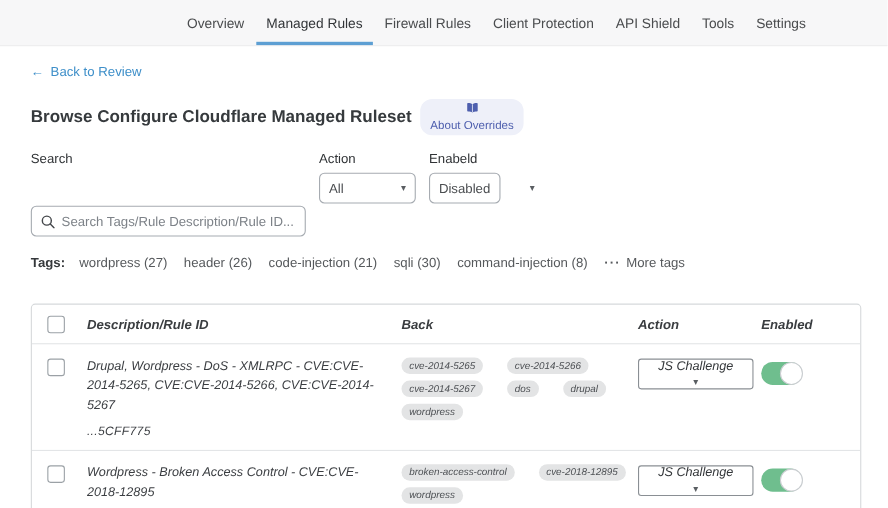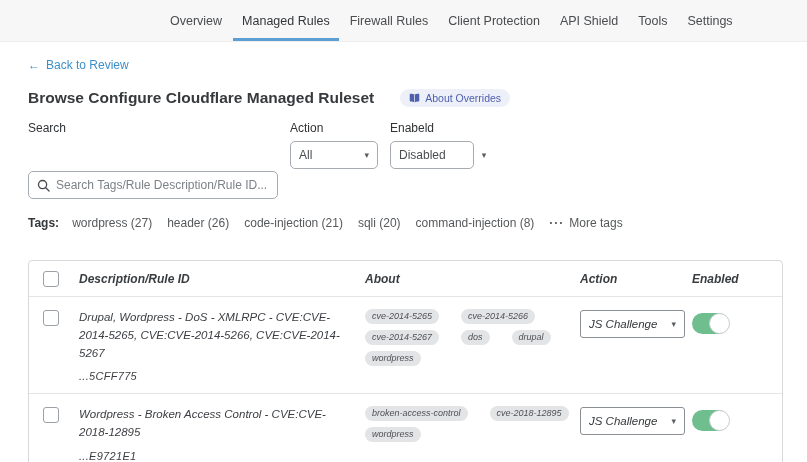--- a/index.html
+++ b/index.html
@@ -37,26 +37,26 @@
 
   
   .back-link {
     margin: 16px 0 0 28px;
     display: inline-flex; align-items: center; gap: 6px;
     font-size: 12px; color: #3e8fc9; cursor: pointer;
     text-decoration: none;
   }
 
   
-  .title-row { margin: 16px 0 0 28px; display: flex; align-items: center; gap: 26px; }
+  .title-row { margin: 16px 0 0 28px; display: flex; align-items: center; gap: 8px; }
   .page-title { font-size: 15.5px; font-weight: bold; color: #363a3d; }
   .about-badge {
     display: inline-flex; align-items: center; gap: 5px;
     background: #eef0f9; color: #4e5fae;
-    font-size: 10.5px; padding: 3px 9px; border-radius: 11px; cursor: pointer;
+    font-size: 10.5px; padding: 3px 9px; border-radius: 11px; cursor: pointer; flex-direction: column;
   }
   .book-icon { display: inline-flex; }
 
   
   .filters { margin: 14px 0 0 28px; display: flex; gap: 12px; }
   .filter-label { font-size: 12px; color: #303336; margin-bottom: 6px; }
   .search-box {
     width: 250px; height: 28px;
     border: 1px solid #a6abb1; border-radius: 5px;
     display: flex; align-items: center; gap: 6px; padding: 0 8px; background: #fff; margin-top: 36px;
@@ -66,21 +66,21 @@
     font-family: "Liberation Sans", sans-serif; color: #3b3e42; background: transparent;
   }
   .search-box input::placeholder { color: #7d8288; }
   .select {
     height: 28px; border: 1px solid #a6abb1; border-radius: 5px; background: #fff;
     display: flex; align-items: center; justify-content: space-between;
     padding: 0 8px; font-size: 12px; color: #4a4d50; cursor: pointer; gap: 36px;
   }
   .select .caret { font-size: 9px; color: #5a5e62; }
   .w-action { width: 88px; }
-  .w-enabled { width: 84px; }
+  .w-enabled { width: 65px; }
 
   
   .tags-bar {
     margin: 17px 0 0 28px;
     display: flex; align-items: center; gap: 15px;
     font-size: 12px; color: #56595c;
   }
   .tags-bar .tags-label { color: #35383b; font-weight: 600; margin-right: -2px; }
   .tag-link { cursor: pointer; }
   .more-tags { display: inline-flex; align-items: center; gap: 5px; cursor: pointer; }
@@ -125,20 +125,21 @@
     background: #e3e4e5; color: #4d5054;
     font-size: 9px; padding: 3px 7px; border-radius: 9px;
     white-space: nowrap; cursor: pointer; line-height: 1;
   }
   .action-select {
     width: 105px; height: 28px;
     border: 1px solid #8a8f94; border-radius: 3px; background: #fff;
     display: flex; align-items: center; justify-content: space-between;
     padding: 0 8px; font-size: 11.5px; color: #34373a; cursor: pointer;
     margin-top: 1px;
+    flex-direction: column;
   }
   .action-select .caret { font-size: 9px; color: #5a5e62; }
   .toggle {
     width: 37px; height: 21px; border-radius: 11px;
     background: #6fbe8e; position: relative; cursor: pointer; margin-top: 4px;
   }
   .toggle .knob {
     position: absolute; top: 0; right: -1px;
     width: 21px; height: 21px; border-radius: 50%;
     background: #fff; border: 1px solid #c9cdd0;
@@ -209,37 +210,37 @@
     </div>
   </div>
 </div>
 
 
 <div class="tags-bar">
   <span class="tags-label">Tags:</span>
   <span class="tag-link">wordpress (27)</span>
   <span class="tag-link">header (26)</span>
   <span class="tag-link">code-injection (21)</span>
-  <span class="tag-link">sqli (20)</span>
+  <span class="tag-link">sqli (30)</span>
   <span class="tag-link">command-injection (8)</span>
   <span class="more-tags">
     <span class="dots">···</span>
     <span>More tags</span>
   </span>
 </div>
 
 
 <div class="rules-table">
 
   <div class="t-grid t-head">
     <div class="cell-check">
       <div class="checkbox"></div>
     </div>
     <div>Description/Rule ID</div>
-    <div>About</div>
+    <div>Back</div>
     <div>Action</div>
     <div>Enabled</div>
   </div>
 
   <div class="t-grid t-row">
     <div class="cell-check">
       <div class="checkbox"></div>
     </div>
     <div class="cell-desc">
       <div class="desc-text">Drupal, Wordpress - DoS - XMLRPC - CVE:CVE-2014-5265, CVE:CVE-2014-5266, CVE:CVE-2014-5267</div>

